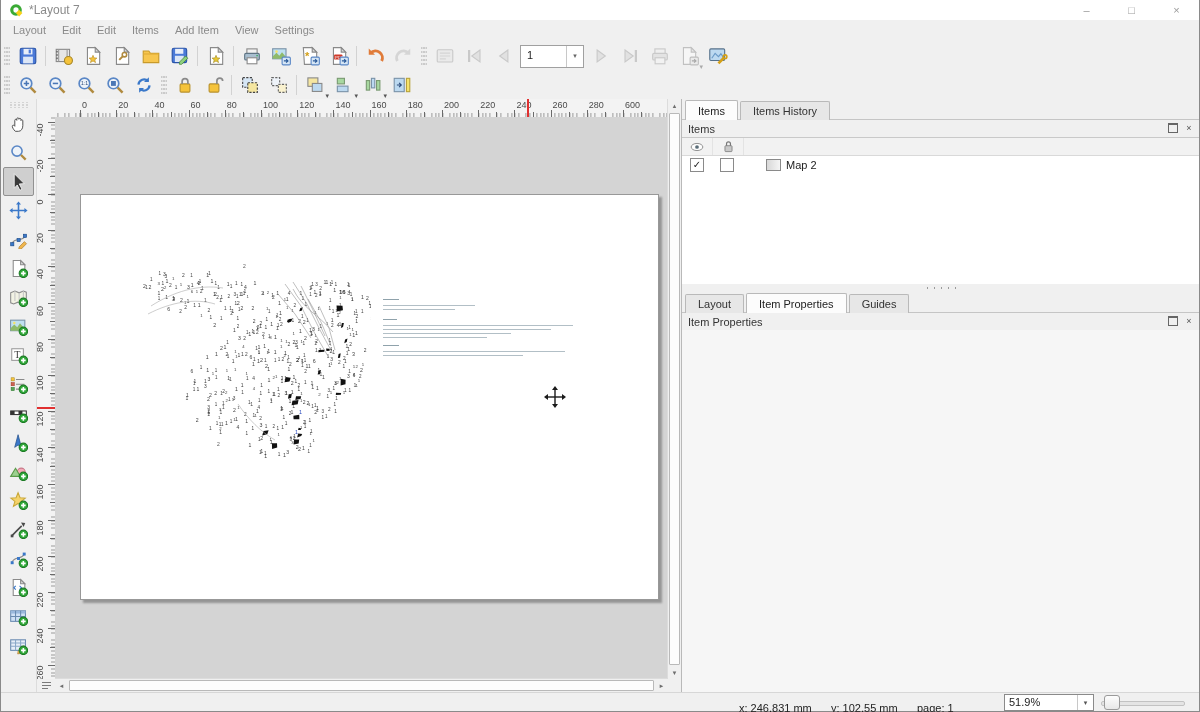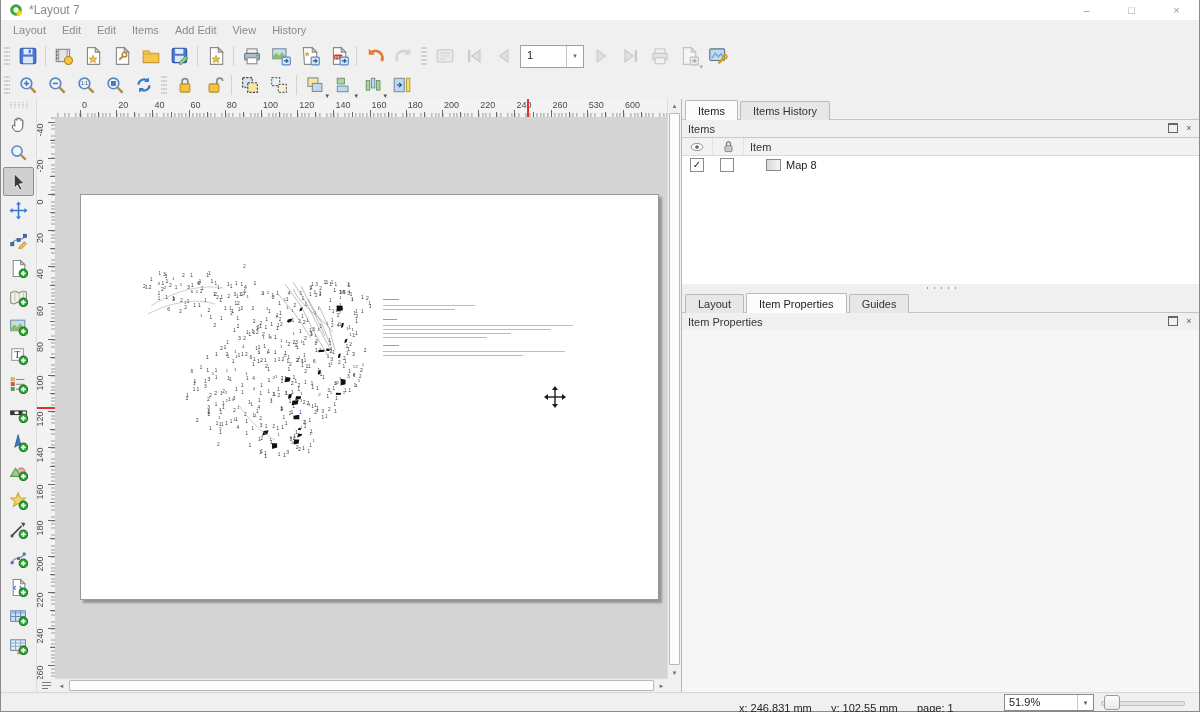--- a/index.html
+++ b/index.html
@@ -112,23 +112,23 @@
       <div class="winbtn">□</div>
       <div class="winbtn">×</div>
     </div>
   </div>
 
   <div id="menubar">
       <span class="menu-item">Layout</span>
       <span class="menu-item">Edit</span>
       <span class="menu-item">Edit</span>
       <span class="menu-item">Items</span>
-      <span class="menu-item">Add Edit</span>
+      <span class="menu-item">Add Item</span>
       <span class="menu-item">View</span>
-      <span class="menu-item">History</span>
+      <span class="menu-item">Settings</span>
     </div>
 
   <div id="toolbar-main" class="toolbar">
       <div class="handle"></div>
       <div class="tbtn">
         <svg viewBox="0 0 18 18">
           <rect x="2" y="2" width="14" height="14" rx="1.5" fill="#4a79d8" stroke="#2a54a8"></rect>
           <rect x="5" y="2.6" width="8" height="5" fill="#e8eef8"></rect>
           <rect x="9.6" y="3.2" width="2" height="3.4" fill="#4a79d8"></rect>
           <rect x="4.6" y="9.6" width="8.8" height="6" fill="#dce6f6"></rect>
@@ -582,21 +582,21 @@
           <div class="htick" style="left: 441.3px; height: 5px;"></div>
           <div class="hlabel" style="left: 425.2px;">220</div>
           <div class="htick" style="left: 459.4px;"></div>
           <div class="htick" style="left: 477.5px; height: 5px;"></div>
           <div class="hlabel" style="left: 461.4px;">240</div>
           <div class="htick" style="left: 495.6px;"></div>
           <div class="htick" style="left: 513.7px; height: 5px;"></div>
           <div class="hlabel" style="left: 497.6px;">260</div>
           <div class="htick" style="left: 531.8px;"></div>
           <div class="htick" style="left: 549.9px; height: 5px;"></div>
-          <div class="hlabel" style="left: 533.8px;">530</div>
+          <div class="hlabel" style="left: 533.8px;">280</div>
           <div class="htick" style="left: 568px;"></div>
           <div class="htick" style="left: 586.1px; height: 5px;"></div>
           <div class="hlabel" style="left: 570px;">600</div>
           <div id="h-cursor" style="left: 471.764px;"></div>
         </div>
       <div id="v-ruler">
           <div class="vtick" style="top: 4.6px;"></div>
           <div class="vtick" style="top: 22.7px; width: 5px;"></div>
           <div class="vlabel" style="top: 7.6px; right: 3px;">-40</div>
           <div class="vtick" style="top: 40.8px;"></div>
@@ -1231,32 +1231,31 @@
                 <ellipse cx="9" cy="7" rx="7.5" ry="4.6" fill="#fdfdfd" stroke="#777"></ellipse>
                 <circle cx="9" cy="7" r="2.4" fill="#5a6d78"></circle>
               </svg>
           </span>
           <span class="col-lock">
             <svg width="11" height="13" viewBox="0 0 14 16">
                 <rect x="2.5" y="7" width="9" height="7.5" rx="1" fill="#c9c9c9" stroke="#777"></rect>
                 <path d="M4.5 7V4.5a2.5 2.5 0 0 1 5 0V7" fill="none" stroke="#777" stroke-width="1.5"></path>
               </svg>
           </span>
-          <span class="col-item">Item</span>
         </div>
         <div id="items-rows">
             <div class="item-row">
               <span class="col-eye">
                 <span class="cb">✓</span>
               </span>
               <span class="col-lock" style="border: none;">
                 <span class="cb"></span>
               </span>
               <span class="row-icon"></span>
-              <span>Map 8</span>
+              <span>Map 2</span>
             </div>
           </div>
       </div>
 
       <div id="splitter">
           <div class="dots"></div>
         </div>
 
       <div class="tabrow" id="bottom-tabrow">
           <span class="tab">Layout</span>

